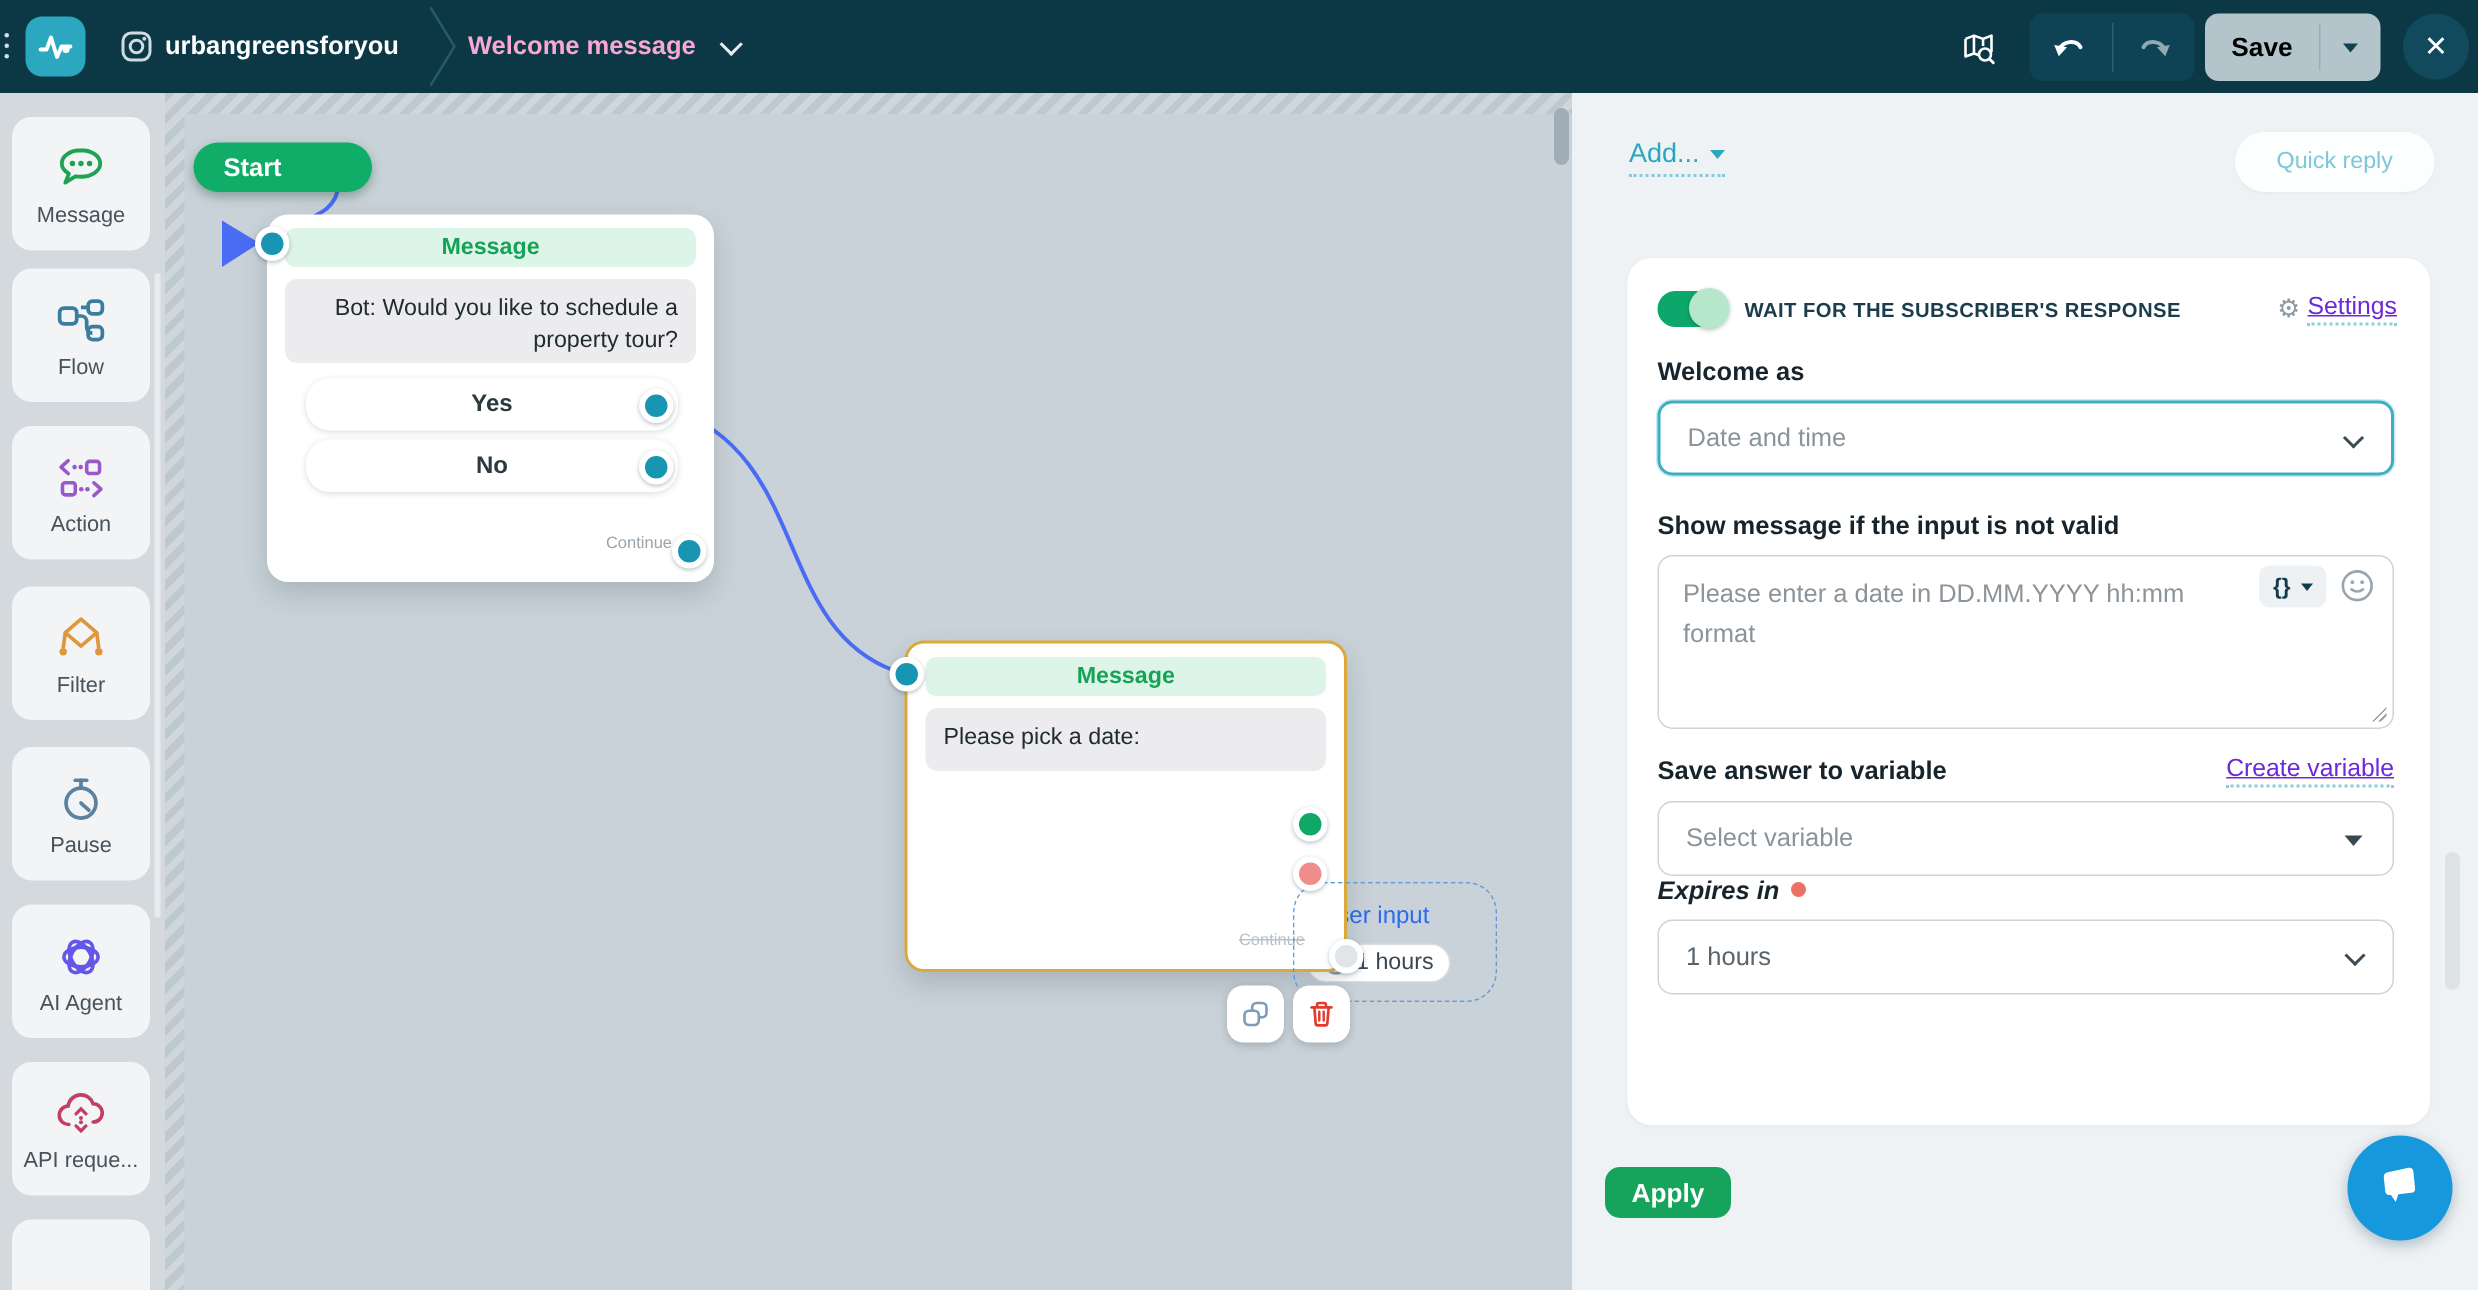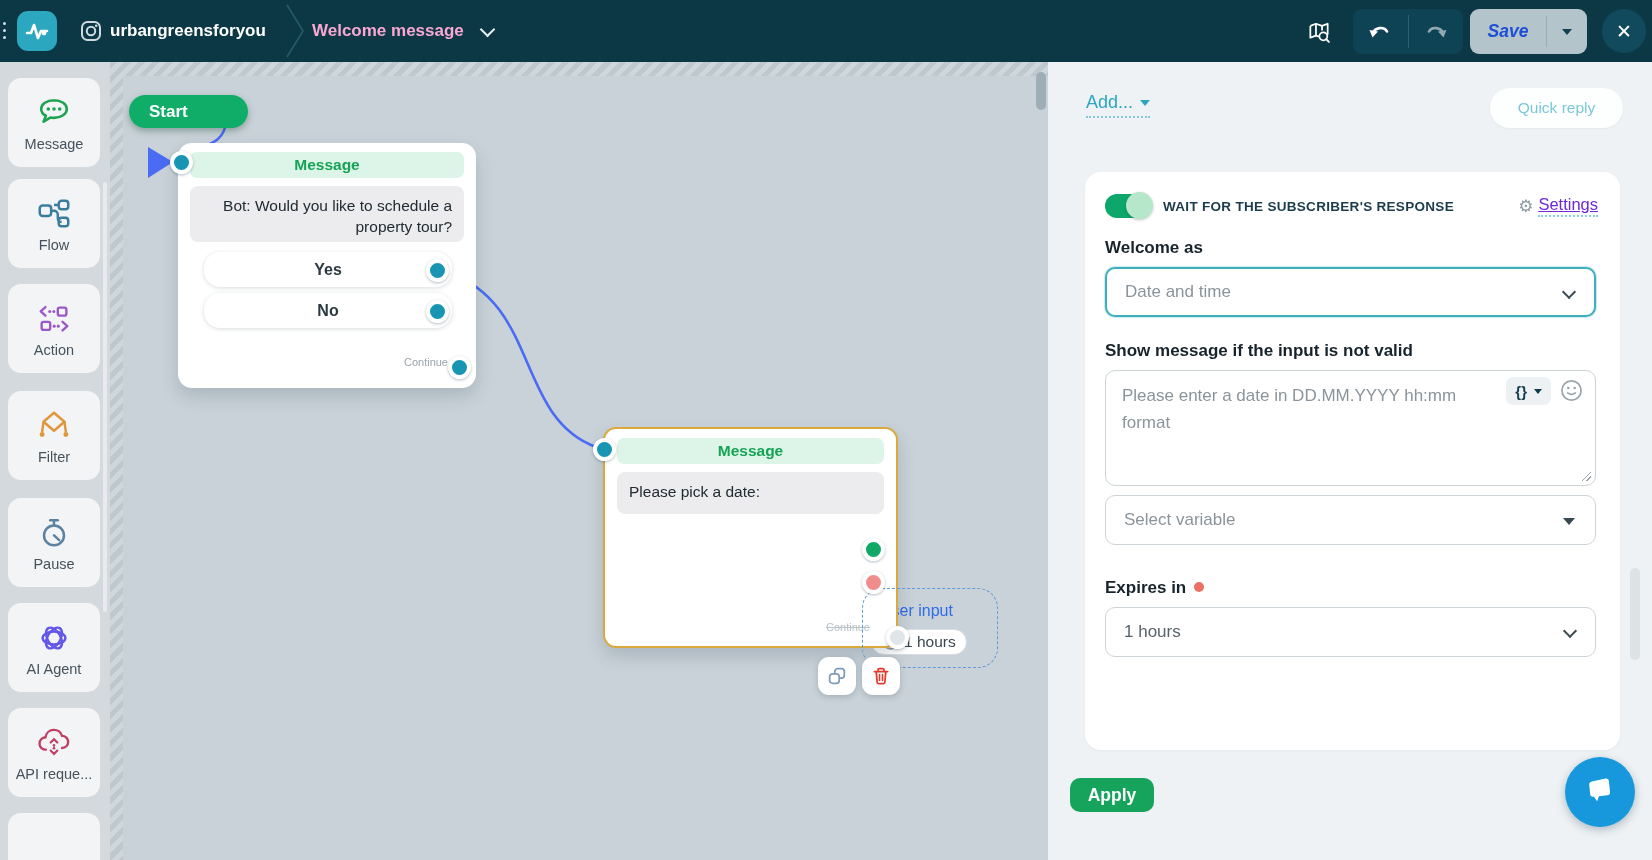--- a/index.html
+++ b/index.html
@@ -15,21 +15,21 @@
   .ig-icon { position:absolute; left:80px; top:20px; }
   .acct-name { position:absolute; left:110px; top:21px; color:#fff; font-size:17px; font-weight:700; }
   .hdr-sep { position:absolute; left:283px; top:3px; }
   .flow-name { position:absolute; left:312px; top:21px; color:#f9a8d4; font-size:17px; font-weight:700; }
   .hdr-chev { position:absolute; left:482px; top:24px; width:11px; height:11px; border-right:2.6px solid #e8eef0; border-bottom:2.6px solid #e8eef0; transform:rotate(45deg); }
   .map-btn { position:absolute; left:1304px; top:17px; width:30px; height:30px; display:flex; align-items:center; justify-content:center; }
   .undo-group { position:absolute; left:1353px; top:9px; width:110px; height:45px; background:#0e4356; border-radius:9px; display:flex; }
   .undo-half { flex:1; display:flex; align-items:center; justify-content:center; }
   .undo-group .split { width:1px; background:#2a6073; margin:6px 0; }
   .save-group { position:absolute; left:1470px; top:9px; width:117px; height:45px; background:#b3c5cb; border-radius:9px; display:flex; align-items:stretch; }
-  .save-main { width:76px; display:flex; align-items:center; justify-content:center; color:#1d4ed8; font-size:17.5px; font-weight:700;font-style:italic; }
+  .save-main { width:76px; display:flex; align-items:center; justify-content:center; color:#000000; font-size:17.5px; font-weight:700; }
   .save-group .split { width:1px; background:#99afb7; margin:7px 0; }
   .save-caret { flex:1; display:flex; align-items:center; justify-content:center; }
   .tri-dn-dark { width:0; height:0; border-left:5.5px solid transparent; border-right:5.5px solid transparent; border-top:6.5px solid #12414f; }
   .close-btn { position:absolute; left:1602px; top:9px; width:44px; height:44px; border-radius:50%; background:#114a5d; color:#fff; font-size:19px; display:flex; align-items:center; justify-content:center; font-weight:700; }
 
   
   #sidebar { position:absolute; left:0; top:62px; width:110px; height:798px; background:#d3d9dd; z-index:20; }
   .side-scroll { position:absolute; left:103px; top:120px; width:4px; height:430px; border-radius:2px; background:#e7ebed; }
   .side-card { position:absolute; left:8px; width:92px; height:89px; background:#f2f4f6; border-radius:13px; display:flex; flex-direction:column; align-items:center; justify-content:center; gap:4px; }
   .side-card .lbl { font-size:14.5px; color:#46535c; white-space:nowrap; }
@@ -360,26 +360,30 @@
           <svg width="23" height="23" viewBox="0 0 24 24">
             <circle cx="12" cy="12" r="10" fill="none" stroke="#9aa5ab" stroke-width="1.8"></circle>
             <circle cx="8.6" cy="9.5" r="1.3" fill="#9aa5ab"></circle>
               <circle cx="15.4" cy="9.5" r="1.3" fill="#9aa5ab"></circle>
             <path d="M8 14.5 q4 3 8 0" fill="none" stroke="#9aa5ab" stroke-width="1.8" stroke-linecap="round"></path>
           </svg>
         </span>
         <div class="ta-resize"></div>
       </div>
 
+      <div class="row-split" style="margin-top:17px;">
+        <span class="fld-label">Save answer to variable</span>
+        <span class="teal-link">Create variable</span>
+      </div>
       <div class="sel" style="margin-top:9px;">
         <span>Select variable</span>
         <span class="tri"></span>
       </div>
 
-      <div class="fld-label" style="margin-top:33px;">
+      <div class="fld-label" style="font-style:italic;">
         <span>Expires in</span><span class="dot-req"></span>
       </div>
       <div class="sel" style="margin-top:9px; color:#59636b;">
         <span>1 hours</span>
         <span class="chev"></span>
       </div>
     </div>
 
     <div class="apply-btn">
       <span>Apply</span>

